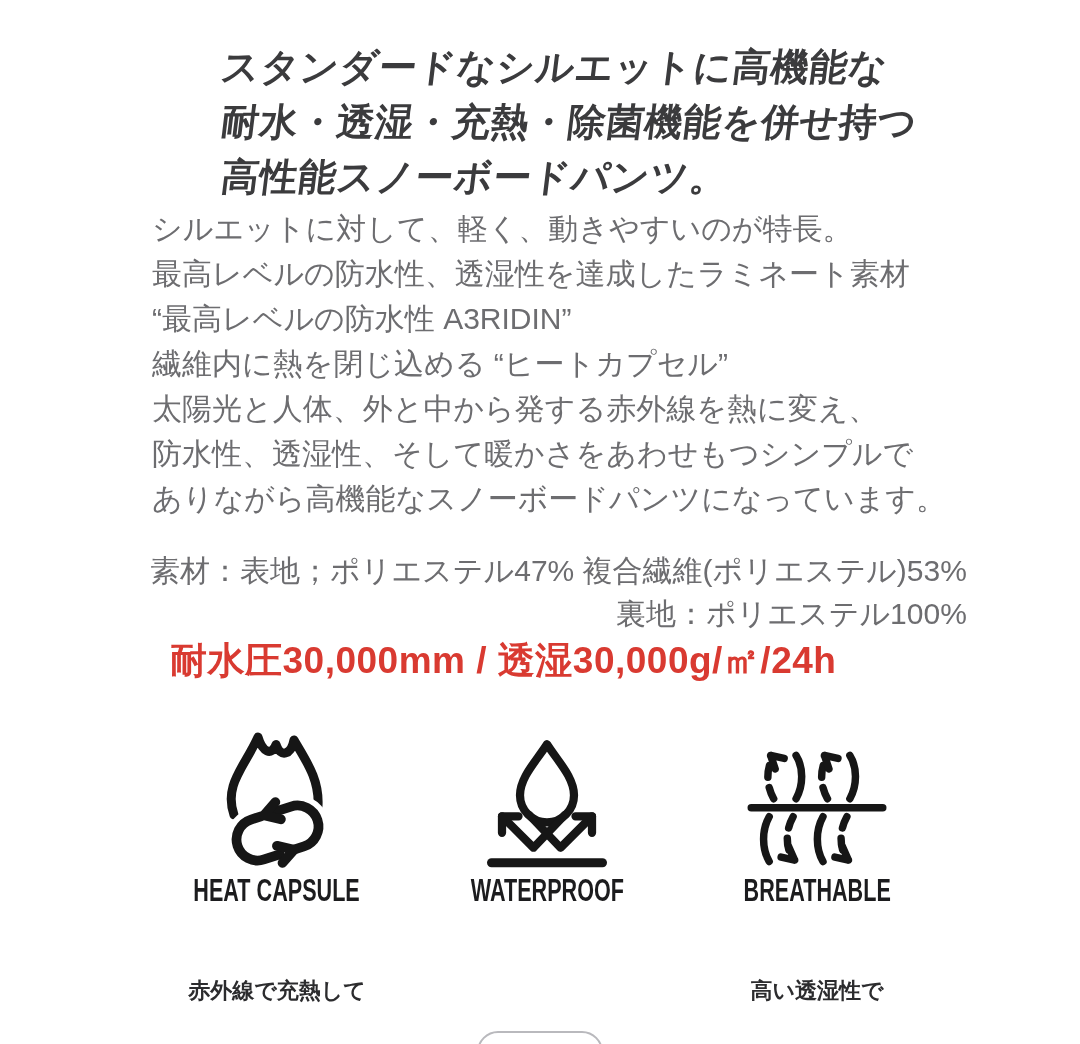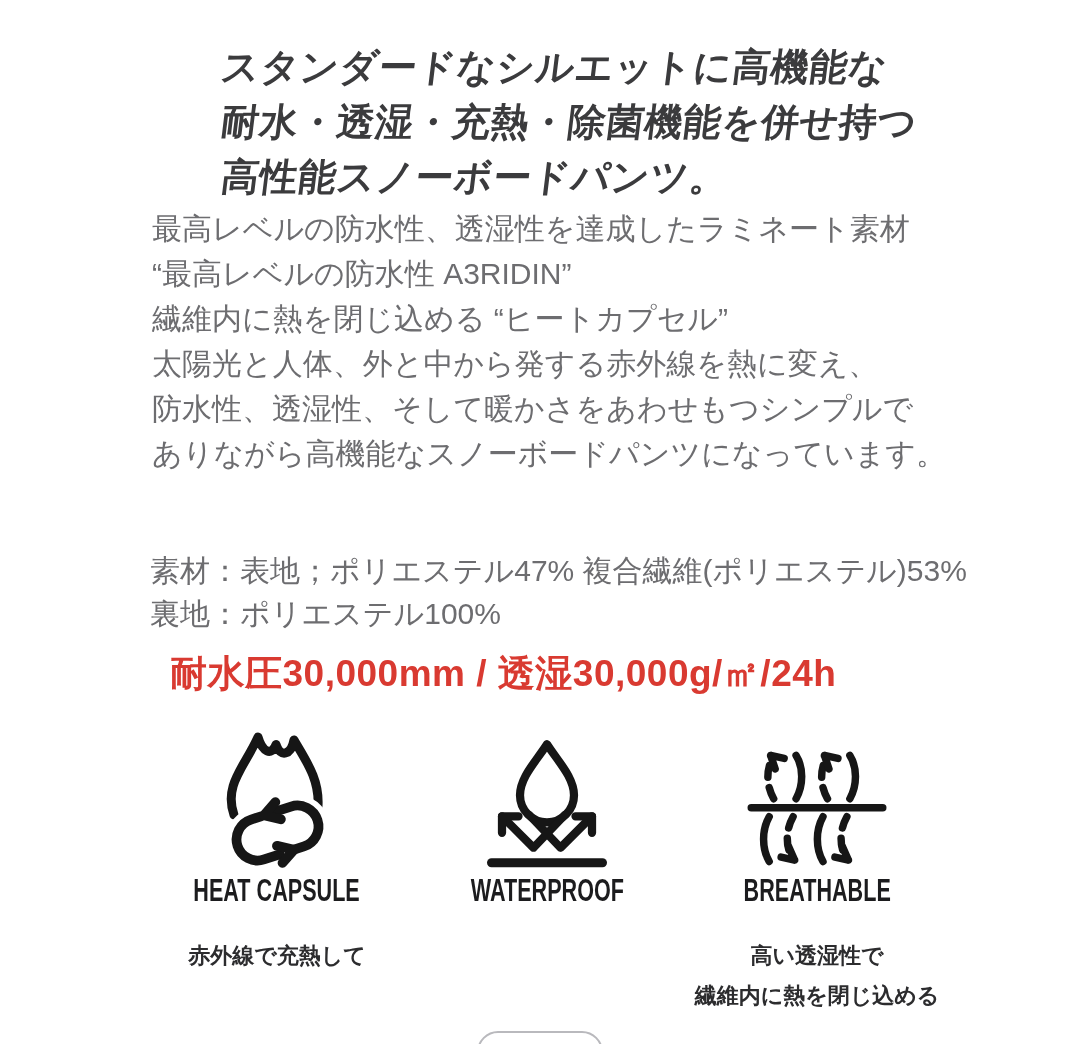--- a/index.html
+++ b/index.html
@@ -14,36 +14,36 @@
   .heading{position:absolute;left:218px;top:40px;font-size:38px;font-weight:800;
            color:#3b3b3d;line-height:55px;letter-spacing:.5px;}
   .heading .hline{display:inline-block;transform:skewX(-7deg);transform-origin:0 100%;white-space:nowrap;}
 
   
   .desc{position:absolute;left:152px;top:206px;font-size:30px;color:#6d6d70;line-height:45px;}
   .desc div{white-space:nowrap;}
 
   
   .material{position:absolute;left:150px;top:549px;font-size:30px;color:#6d6d70;line-height:43px;}
-  .material div{white-space:nowrap;}
+  .material div{white-space:nowrap;text-align:right;}
 
   
-  .spec{position:absolute;left:170px;top:649px;font-size:37px;font-weight:800;
+  .spec{position:absolute;left:170px;top:636px;font-size:37px;font-weight:800;
         color:#d93a31;letter-spacing:.5px;white-space:nowrap;}
 
   
   .features{position:absolute;left:142px;top:724px;width:810px;display:flex;}
   .feature{flex:1 1 0;display:flex;flex-direction:column;align-items:center;}
   .icon-box{height:148px;display:flex;align-items:flex-end;justify-content:center;}
   .feature-label{margin-top:2px;height:34px;display:flex;align-items:center;justify-content:flex-end;}
   .feature-label span{display:inline-block;font-size:30px;font-weight:700;color:#1c1c1e;
                       letter-spacing:0;transform:scale(.72,1.04);white-space:nowrap;}
   .caption{margin-top:28px;font-size:22px;font-weight:700;color:#2c2c2e;
            line-height:40px;text-align:center;}
-  .caption div{white-space:nowrap;}
+  .caption div{white-space:nowrap;margin-top:35px;}
 
   svg{display:block;}
   .stroke{fill:none;stroke:#161616;stroke-linecap:round;stroke-linejoin:round;}
   .case{fill:none;stroke:#ffffff;stroke-linecap:round;stroke-linejoin:round;}
 
   
   .see-more{position:absolute;top:1031px;left:50%;transform:translateX(-50%);
             width:126px;height:46px;background:#fff;border:2px solid #b9b9bd;border-radius:21px;
             box-sizing:border-box;}
 </style>
@@ -52,20 +52,21 @@
 
 <div class="page">
 
   <div class="heading">
     <div><span class="hline">スタンダードなシルエットに高機能な</span></div>
     <div><span class="hline">耐水・透湿・充熱・除菌機能を併せ持つ</span></div>
     <div><span class="hline">高性能スノーボードパンツ。</span></div>
   </div>
 
   <div class="desc">
+    <div>シルエットに対して、軽く、動きやすいのが特長。</div>
     <div>最高レベルの防水性、透湿性を達成したラミネート素材</div>
     <div>“最高レベルの防水性 A3RIDIN”</div>
     <div>繊維内に熱を閉じ込める “ヒートカプセル”</div>
     <div>太陽光と人体、外と中から発する赤外線を熱に変え、</div>
     <div>防水性、透湿性、そして暖かさをあわせもつシンプルで</div>
     <div>ありながら高機能なスノーボードパンツになっています。</div>
   </div>
 
   <div class="material">
     <div>素材：表地；ポリエステル47% 複合繊維(ポリエステル)53%</div>

